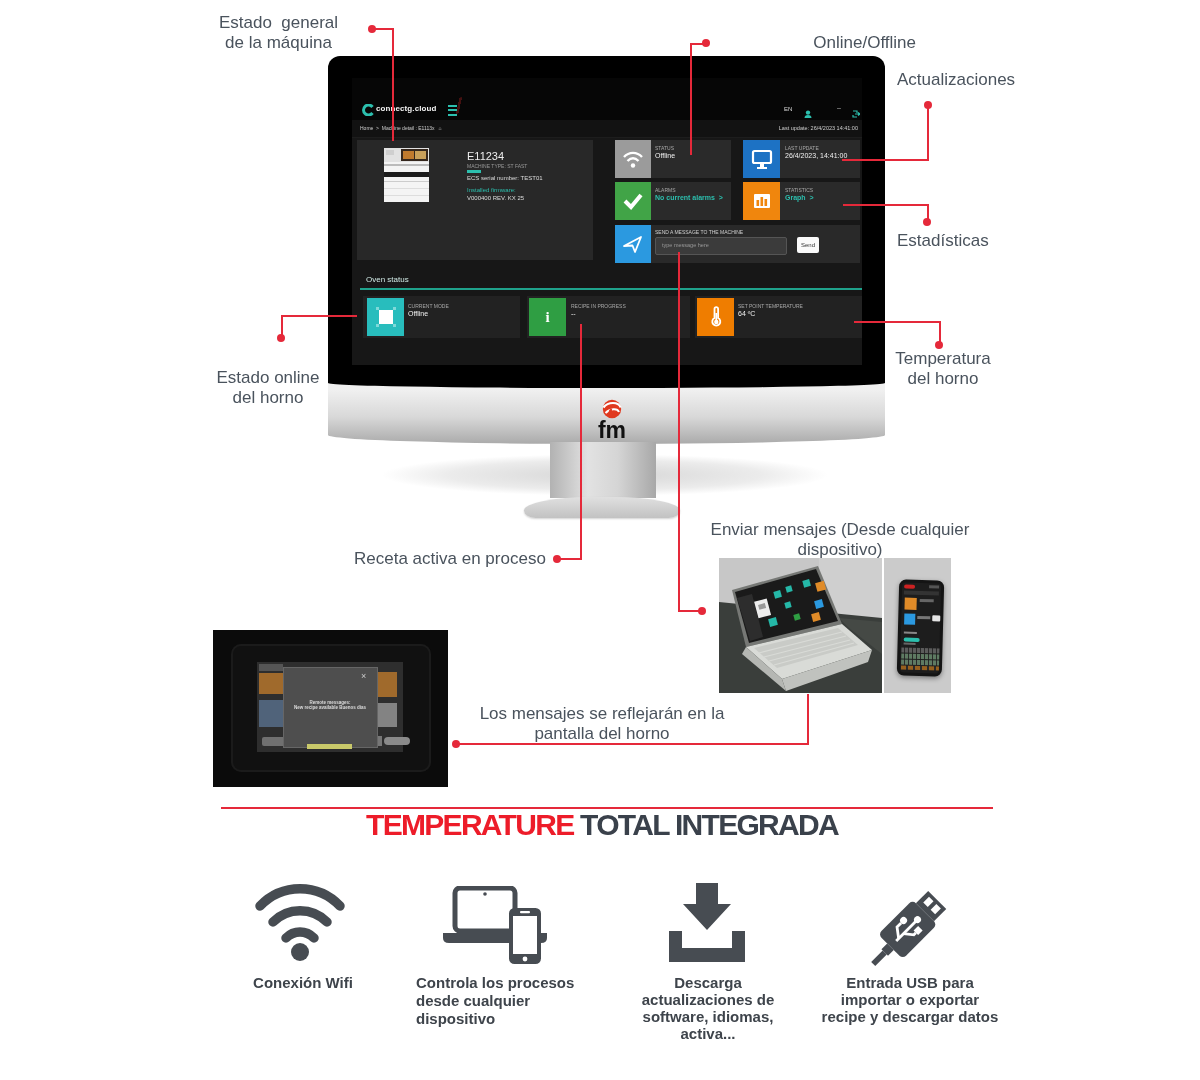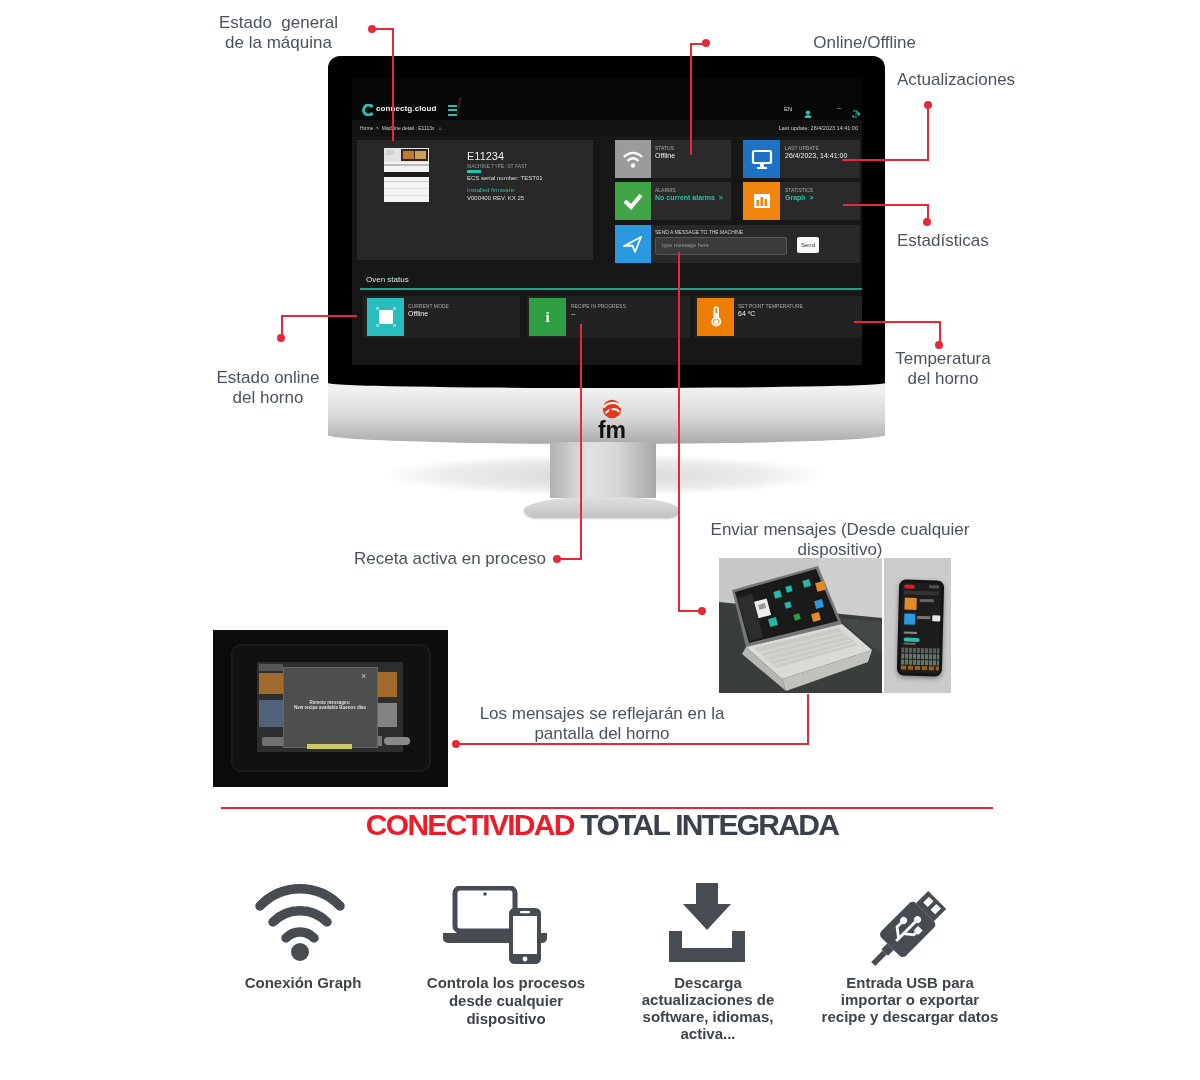--- a/index.html
+++ b/index.html
@@ -279,21 +279,21 @@
     <div class="abs" style="left:6px;top:58px;width:16px;height:3.5px;background:#2cbfae;border-radius:2px;"></div>
     <div class="abs" style="left:6px;top:63px;width:12px;height:2px;background:#666;"></div>
     <div class="abs" style="left:4px;top:68px;width:38px;height:5px;background:repeating-linear-gradient(90deg,#5c5c5c 0 3px,#2a2a2a 3px 4px);"></div>
     <div class="abs" style="left:4px;top:74px;width:38px;height:5px;background:repeating-linear-gradient(90deg,#5e7a62 0 3px,#2a2a2a 3px 4px);"></div>
     <div class="abs" style="left:4px;top:80px;width:38px;height:5px;background:repeating-linear-gradient(90deg,#5e7a62 0 3px,#2a2a2a 3px 4px);"></div>
     <div class="abs" style="left:4px;top:86px;width:38px;height:4px;background:repeating-linear-gradient(90deg,#96601e 0 5px,#2a2a2a 5px 7px);"></div>
   </div>
 </div>
 
 <div class="rline" style="left:221px;top:807px;width:772px;height:2px;"></div>
-<div class="abs" style="left:0;top:810px;width:1204px;text-align:center;font-size:30px;line-height:30px;letter-spacing:-1.7px;font-weight:bold;color:#3a414b;"><span style="color:#ed1c29;">CONECTIVIDAD</span> TOTAL INTEGRADA</div>
+<div class="abs" style="left:0;top:810px;width:1204px;text-align:center;font-size:30px;line-height:30px;letter-spacing:-1.7px;font-weight:bold;color:#3a414b;"><span style="color:#ed1c29;">TEMPERATURE</span> TOTAL INTEGRADA</div>
 
 <div class="abs" style="left:254px;top:880px;width:92px;height:82px;">
   <svg width="92" height="82" viewBox="0 0 92 82">
     <path d="M6 26 C28 3 64 3 86 26" stroke="#474c52" stroke-width="9.5" fill="none" stroke-linecap="round"></path>
     <path d="M19 42 C34 27 58 27 73 42" stroke="#474c52" stroke-width="9.5" fill="none" stroke-linecap="round"></path>
     <path d="M32 58 C40 50 52 50 60 58" stroke="#474c52" stroke-width="9.5" fill="none" stroke-linecap="round"></path>
     <circle cx="46" cy="72" r="9" fill="#474c52"></circle>
   </svg>
 </div>
 <div class="abs" style="left:443px;top:886px;width:106px;height:80px;">
@@ -328,16 +328,16 @@
         <path d="M40 43 L32 37 L32 32"></path>
         <path d="M40 37 L47 31.5 L47 29"></path>
       </g>
       <circle cx="40" cy="20" r="3" fill="#fff"></circle>
       <rect x="44.2" y="23.5" width="5.5" height="5.5" fill="#fff"></rect>
       <circle cx="32" cy="29" r="3" fill="#fff"></circle>
     </g>
     </g>
   </svg>
 </div>
-<div class="abs" style="left:233px;top:974px;width:140px;text-align:center;font-weight:bold;font-size:15px;color:#3e444b;">Conexión Graph</div>
-<div class="abs" style="left:416px;top:974px;width:180px;text-align:center;font-weight:bold;font-size:15px;line-height:18px;color:#3e444b;">Controla los procesos desde cualquier dispositivo</div>
+<div class="abs" style="left:233px;top:974px;width:140px;text-align:center;font-weight:bold;font-size:15px;color:#3e444b;">Conexión Wifi</div>
+<div class="abs" style="left:416px;top:974px;width:180px;text-align:left;font-weight:bold;font-size:15px;line-height:18px;color:#3e444b;">Controla los procesos desde cualquier dispositivo</div>
 <div class="abs" style="left:618px;top:974px;width:180px;text-align:center;font-weight:bold;font-size:15px;line-height:17px;color:#3e444b;">Descarga actualizaciones de software, idiomas, activa...</div>
 <div class="abs" style="left:820px;top:974px;width:180px;text-align:center;font-weight:bold;font-size:15px;line-height:17px;color:#3e444b;">Entrada USB para importar o exportar recipe y descargar datos</div>
 
 </body></html>

